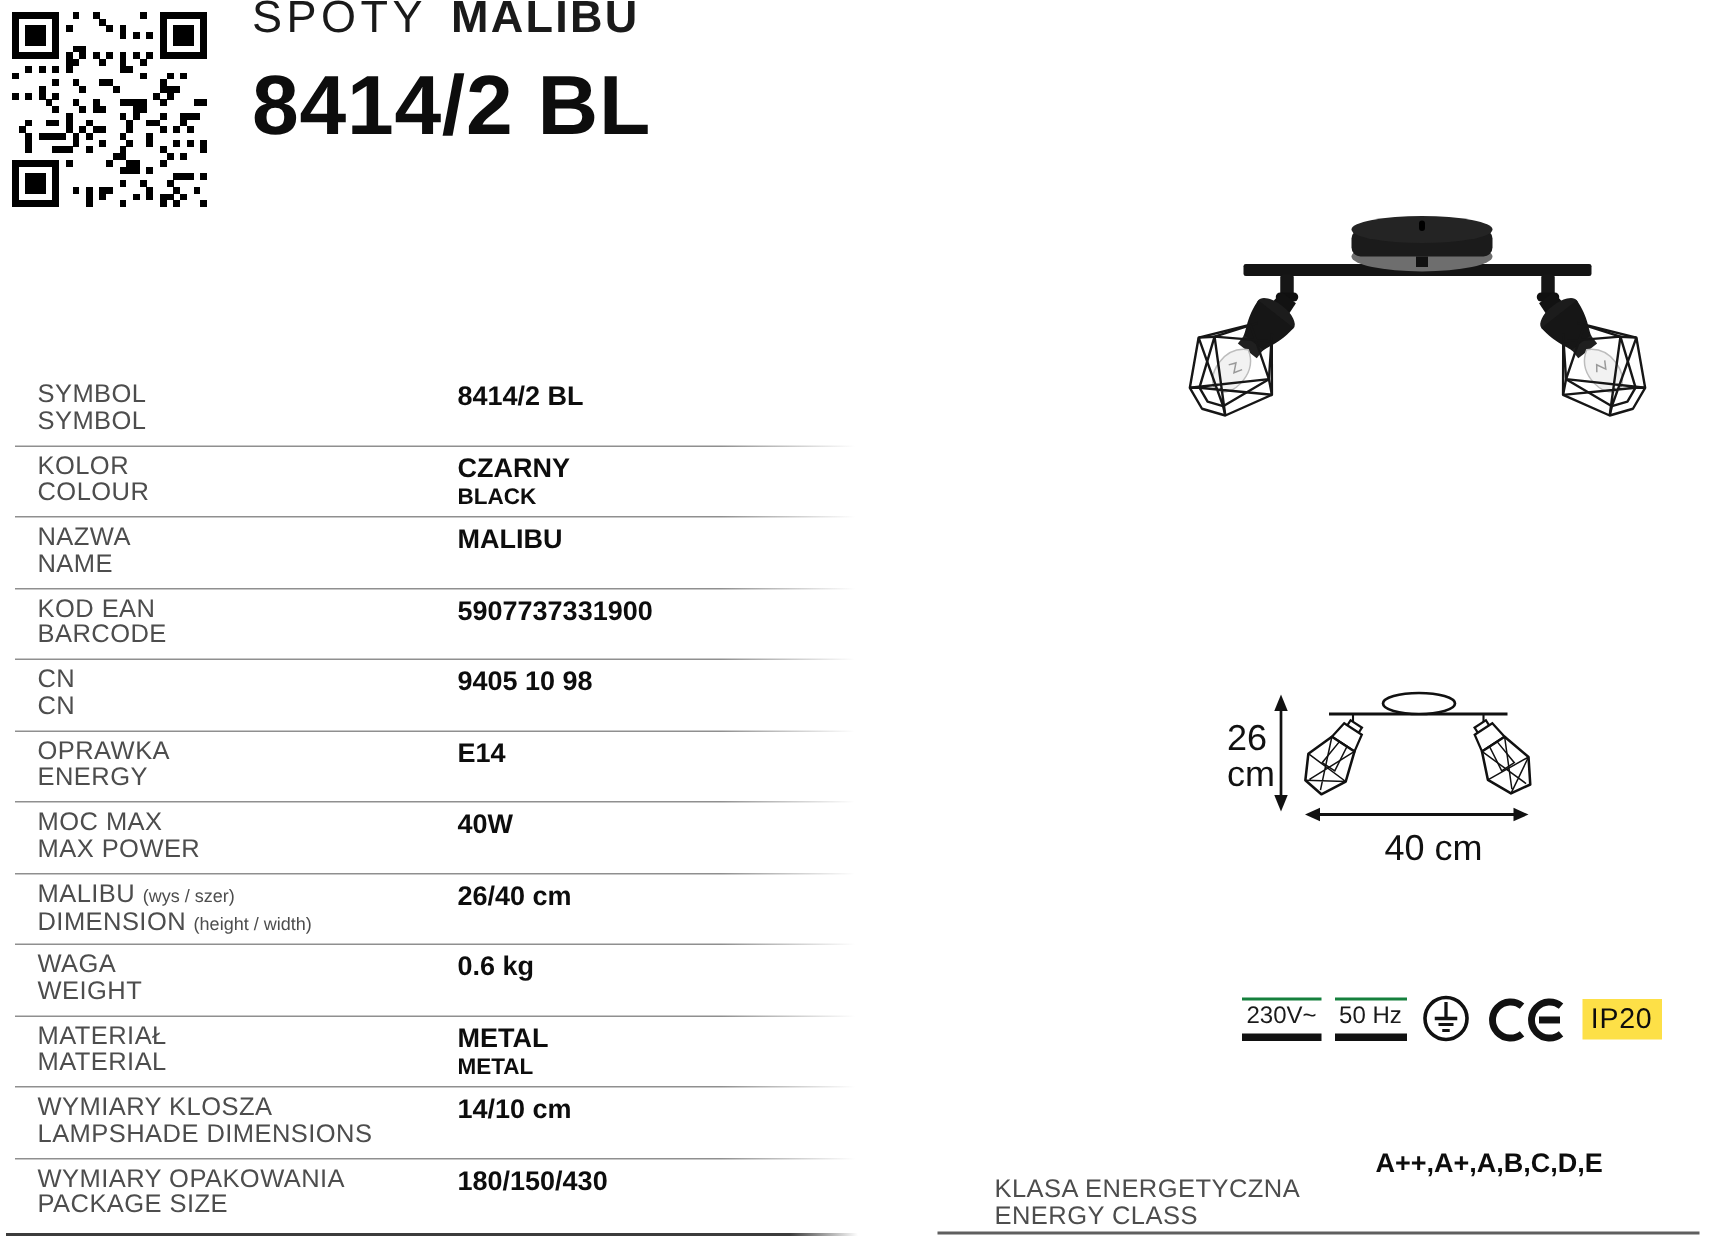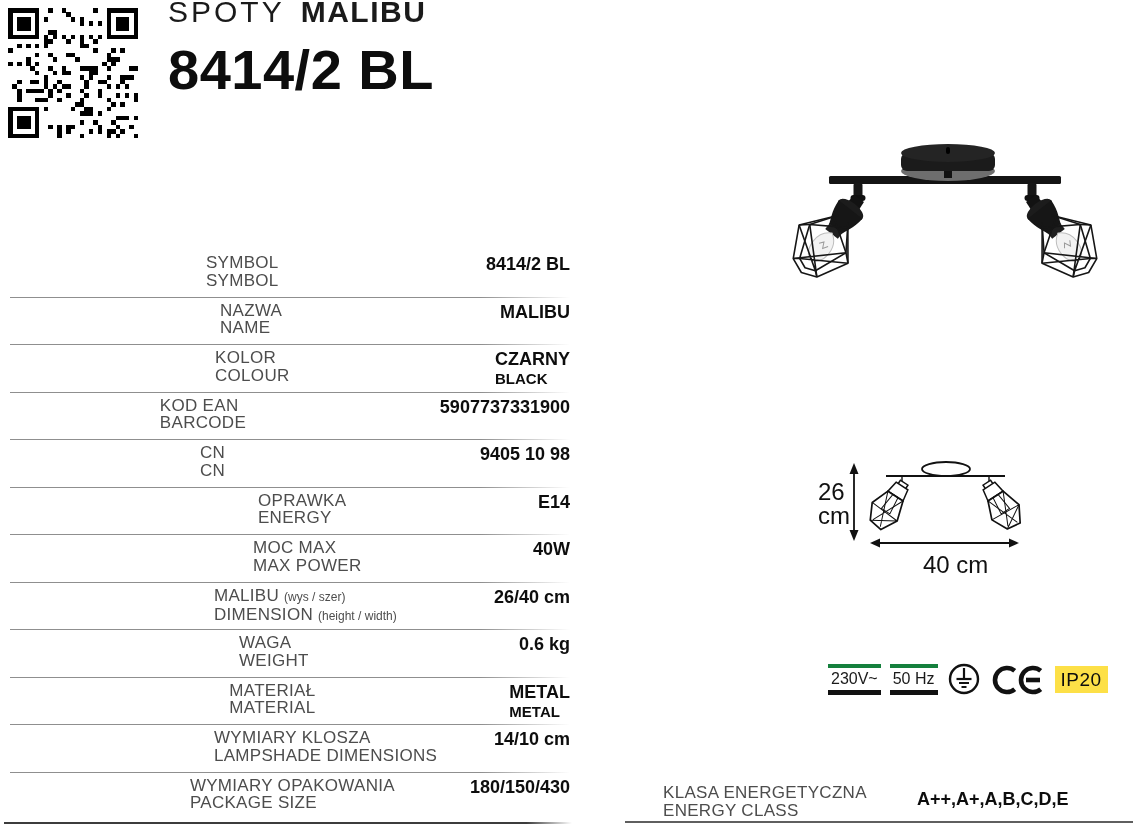--- a/index.html
+++ b/index.html
@@ -14,41 +14,41 @@
   .code{font-size:56px;font-weight:bold;line-height:56px;letter-spacing:0.5px;margin-top:13px;color:#0d0d0d;}
   .variant{font-size:20px;line-height:22px;margin-top:5px;color:#1a1a1a;}
 
   
   .photo{position:absolute;left:745px;top:140px;width:395px;height:175px;}
   .diagram{position:absolute;left:810px;top:443px;width:215px;height:135px;}
   svg text{font-family:"Liberation Sans",sans-serif;fill:#111;}
 
   
   .table{position:absolute;left:10px;top:250px;width:560px;}
-  .row{position:relative;display:flex;height:47.5px;box-sizing:border-box;padding:4px 0 0 15px;justify-content:flex-end;}
+  .row{position:relative;display:flex;height:47.5px;box-sizing:border-box;padding:4px 0 0 15px;}
   .row::after{content:"";position:absolute;left:0;bottom:0;height:1px;width:100%;
      background:linear-gradient(to right,#8f8f8f 0%,#8f8f8f 84%,rgba(143,143,143,0) 100%);}
   .row.row-last{height:51px;}
   .row.row-last::after{height:2px;left:-6px;width:568px;
      background:linear-gradient(to right,#3c3c3c 0%,#3c3c3c 92%,rgba(60,60,60,0) 100%);}
   .lab{width:280px;color:#4d4d4d;font-size:17px;line-height:17.5px;letter-spacing:0.3px;}
   .lab .note{font-size:12px;letter-spacing:0;}
   .val{font-size:18px;font-weight:bold;line-height:19px;padding-top:1px;color:#0d0d0d;}
   .val .v2{display:block;font-size:15px;}
 
   
   .certs{position:absolute;left:828px;top:662px;display:flex;align-items:center;gap:9px;}
-  .bar-badge{border-top:4px solid #15803d;border-bottom:5px solid #111;padding:3px 3px;
+  .bar-badge{border-top:2px solid #15803d;border-bottom:5px solid #111;padding:3px 3px;
      font-size:16px;line-height:16px;color:#1a1a1a;white-space:nowrap;}
   .ip-badge{background:#fde047;color:#0d0d0d;font-size:19px;line-height:19px;font-weight:500;
      padding:4px 6px;letter-spacing:0.5px;}
 
   
   .energy-label{position:absolute;left:663px;top:784px;color:#4d4d4d;font-size:17px;line-height:17.5px;letter-spacing:0.3px;}
-  .energy-value{position:absolute;left:917px;top:789px;font-size:18px;font-weight:bold;color:#0d0d0d;}
+  .energy-value{position:absolute;left:917px;top:765px;font-size:18px;font-weight:bold;color:#0d0d0d;}
   .energy-rule{position:absolute;left:625px;top:821px;width:508px;height:2px;background:#5f5f5f;}
 </style>
 </head>
 <body>
 
 <div class="page">
 
   <div class="qr">
     <svg id="qr" viewBox="0 0 29 29" width="130" height="130" shape-rendering="crispEdges">
         <rect x="0" y="0" width="1.02" height="1.02" fill="#000"></rect>
@@ -375,32 +375,32 @@
     <div class="row">
       <div class="lab">
         <div><span>SYMBOL</span></div>
         <div><span>SYMBOL</span></div>
       </div>
       <div class="val"><span>8414/2 BL</span></div>
     </div>
 
     <div class="row">
       <div class="lab">
+        <div><span>KOLOR</span></div>
+        <div><span>COLOUR</span></div>
+      </div>
+      <div class="val"><span>CZARNY</span><span class="v2">BLACK</span></div>
+    </div>
+
+    <div class="row">
+      <div class="lab">
         <div><span>NAZWA</span></div>
         <div><span>NAME</span></div>
       </div>
       <div class="val"><span>MALIBU</span></div>
-    </div>
-
-    <div class="row">
-      <div class="lab">
-        <div><span>KOLOR</span></div>
-        <div><span>COLOUR</span></div>
-      </div>
-      <div class="val"><span>CZARNY</span><span class="v2">BLACK</span></div>
     </div>
 
     <div class="row">
       <div class="lab">
         <div><span>KOD EAN</span></div>
         <div><span>BARCODE</span></div>
       </div>
       <div class="val"><span>5907737331900</span></div>
     </div>
 

